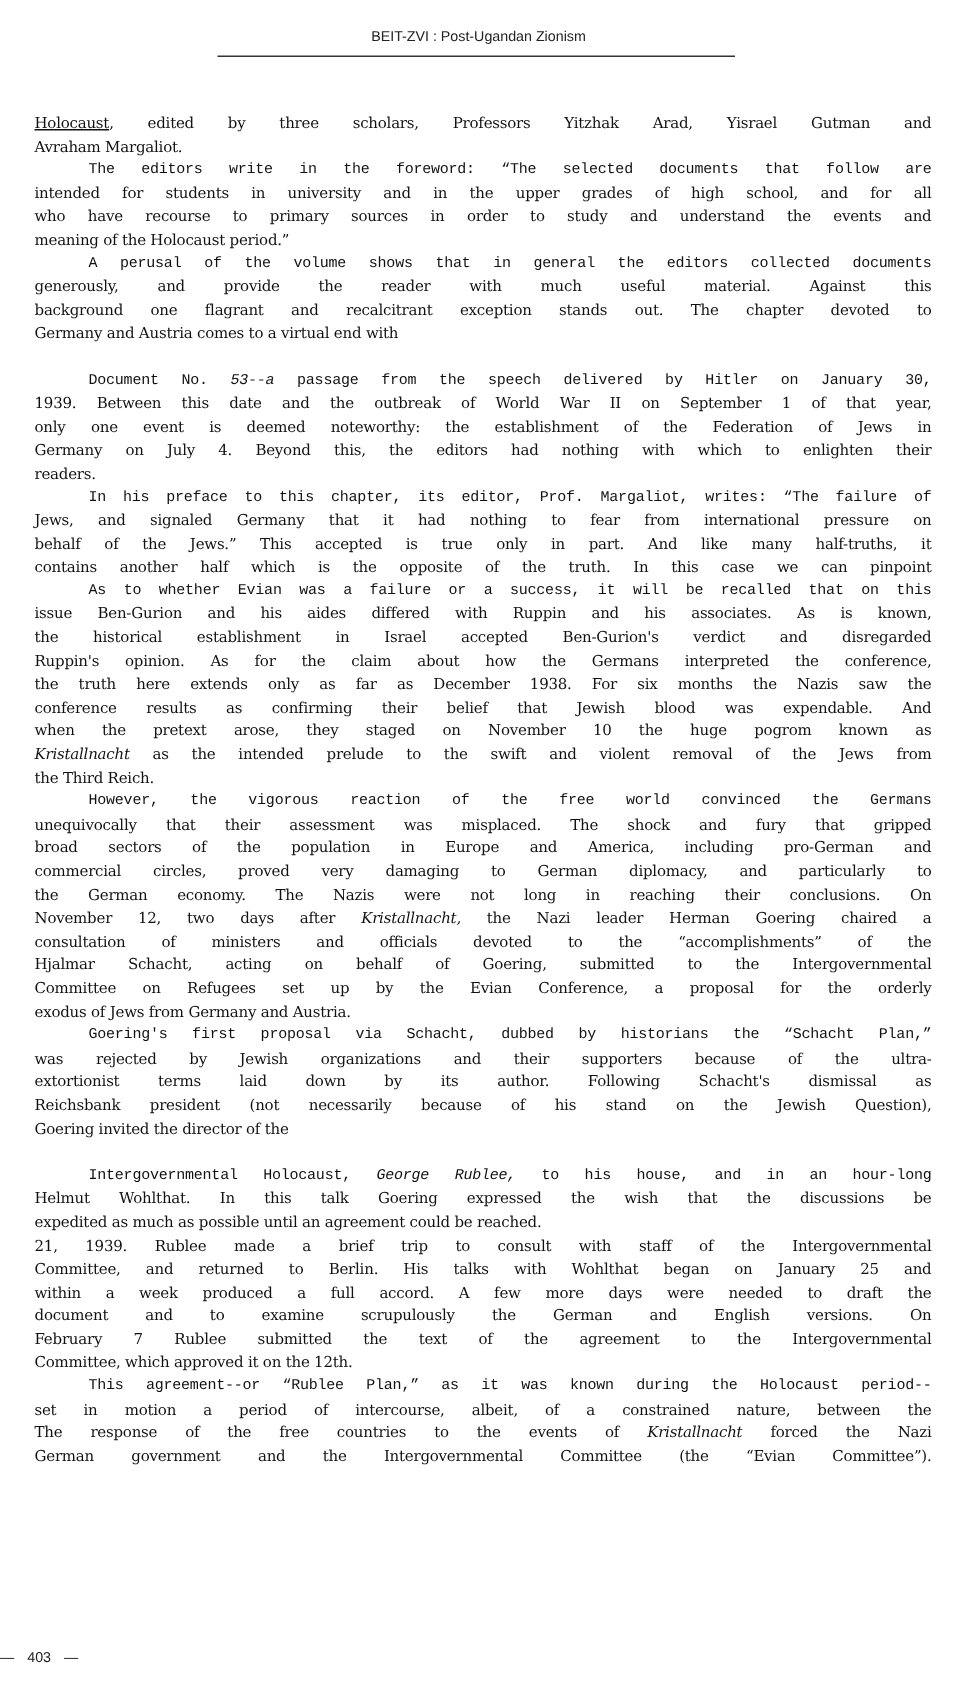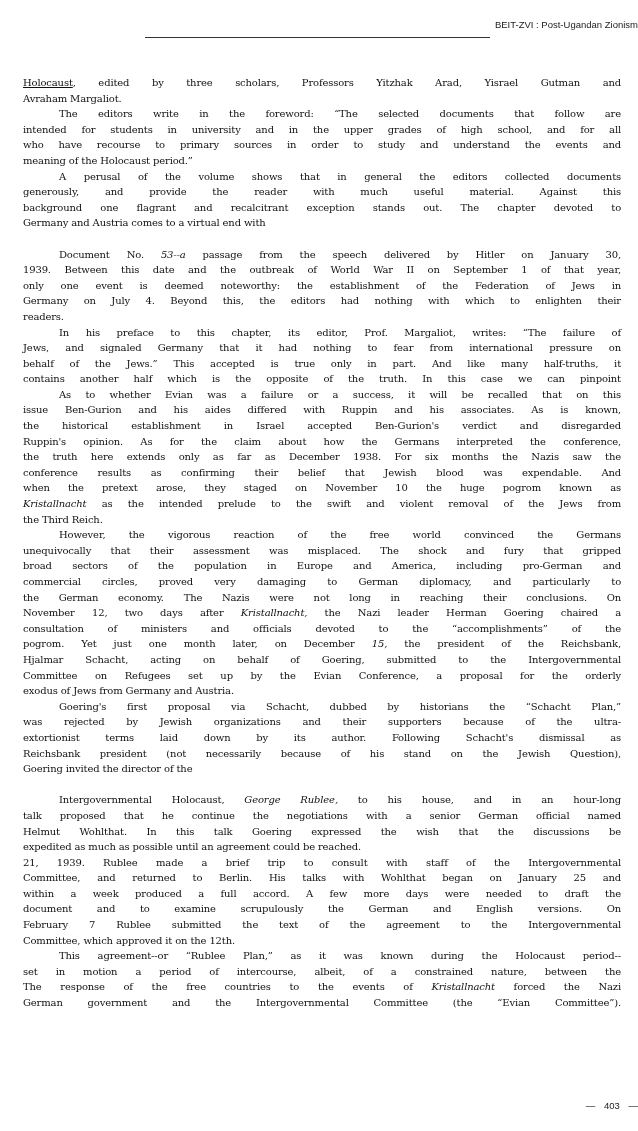--- a/index.html
+++ b/index.html
@@ -1,40 +1,40 @@
 <!DOCTYPE html>
 <html><head>
 <meta charset="utf-8">
 <style>
   html, body { margin: 0; padding: 0; background: #ffffff; }
   body { width: 638px; height: 1131px; position: relative; overflow: hidden; }
   .header {
-    position: absolute; top: 19px; left: 0; width: 638px; text-align: right;
+    position: absolute; top: 19px; left: 0; width: 638px; text-align: center;
     font-family: "Liberation Sans", sans-serif; font-size: 9.5px; color: #222;
   }
   .header-rule {
     position: absolute; top: 37px; left: 145px; width: 345px; height: 0;
     border-top: 1px solid #333;
   }
   .body-text {
     position: absolute; top: 75px; left: 23px; width: 598px;
     font-family: "DejaVu Serif", serif; font-size: 10px; color: #111;
     line-height: 15.6px; letter-spacing: -0.15px;
   }
   .ln {
     display: block; height: 15.6px; white-space: nowrap;
     text-align: justify; text-align-last: justify; overflow: visible;
   }
   .ln.last { text-align-last: left; }
-  .ln.ind { padding-left: 36px; }
+  .ln.ind { padding-left: 36px; font-family: Liberation Mono, monospace; }
   .ln.blank { height: 15.6px; }
   .u { text-decoration: underline; }
   .i { font-style: italic; }
   .footer {
-    position: absolute; top: 1100px; left: 0; width: 638px; text-align: right;
+    position: absolute; top: 1100px; left: 0; width: 638px; text-align: left;
     font-family: "Liberation Sans", sans-serif; font-size: 9.5px; color: #222;
     word-spacing: 6px;
   }
 </style>
 </head>
 <body>
 
 <div class="header">BEIT-ZVI : Post-Ugandan Zionism</div>
 <div class="header-rule"></div>
 
@@ -68,32 +68,30 @@
   <div class="ln">when the pretext arose, they staged on November 10 the huge pogrom known as</div>
   <div class="ln"><span class="i">Kristallnacht</span><span> as the intended prelude to the swift and violent removal of the Jews from</span></div>
   <div class="ln last">the Third Reich.</div>
   <div class="ln ind">However, the vigorous reaction of the free world convinced the Germans</div>
   <div class="ln">unequivocally that their assessment was misplaced. The shock and fury that gripped</div>
   <div class="ln">broad sectors of the population in Europe and America, including pro-German and</div>
   <div class="ln">commercial circles, proved very damaging to German diplomacy, and particularly to</div>
   <div class="ln">the German economy. The Nazis were not long in reaching their conclusions. On</div>
   <div class="ln"><span>November 12, two days after </span><span class="i">Kristallnacht,</span><span> the Nazi leader Herman Goering chaired a</span></div>
   <div class="ln">consultation of ministers and officials devoted to the “accomplishments” of the</div>
-  <div class="ln"><span>pogrom. Yet just one month later, on December </span><span class="i">15,</span><span> the president of the Reichsbank,</span></div>
   <div class="ln">Hjalmar Schacht, acting on behalf of Goering, submitted to the Intergovernmental</div>
   <div class="ln">Committee on Refugees set up by the Evian Conference, a proposal for the orderly</div>
   <div class="ln last">exodus of Jews from Germany and Austria.</div>
   <div class="ln ind">Goering's first proposal via Schacht, dubbed by historians the “Schacht Plan,”</div>
   <div class="ln">was rejected by Jewish organizations and their supporters because of the ultra-</div>
   <div class="ln">extortionist terms laid down by its author. Following Schacht's dismissal as</div>
   <div class="ln">Reichsbank president (not necessarily because of his stand on the Jewish Question),</div>
   <div class="ln last">Goering invited the director of the</div>
   <div class="ln blank"></div>
   <div class="ln ind"><span>Intergovernmental Holocaust, </span><span class="i">George Rublee,</span><span> to his house, and in an hour-long</span></div>
-  <div class="ln">talk proposed that he continue the negotiations with a senior German official named</div>
   <div class="ln">Helmut Wohlthat. In this talk Goering expressed the wish that the discussions be</div>
   <div class="ln last">expedited as much as possible until an agreement could be reached.</div>
   <div class="ln">21, 1939. Rublee made a brief trip to consult with staff of the Intergovernmental</div>
   <div class="ln">Committee, and returned to Berlin. His talks with Wohlthat began on January 25 and</div>
   <div class="ln">within a week produced a full accord. A few more days were needed to draft the</div>
   <div class="ln">document and to examine scrupulously the German and English versions. On</div>
   <div class="ln">February 7 Rublee submitted the text of the agreement to the Intergovernmental</div>
   <div class="ln last">Committee, which approved it on the 12th.</div>
   <div class="ln ind">This agreement--or “Rublee Plan,” as it was known during the Holocaust period--</div>
   <div class="ln">set in motion a period of intercourse, albeit, of a constrained nature, between the</div>

